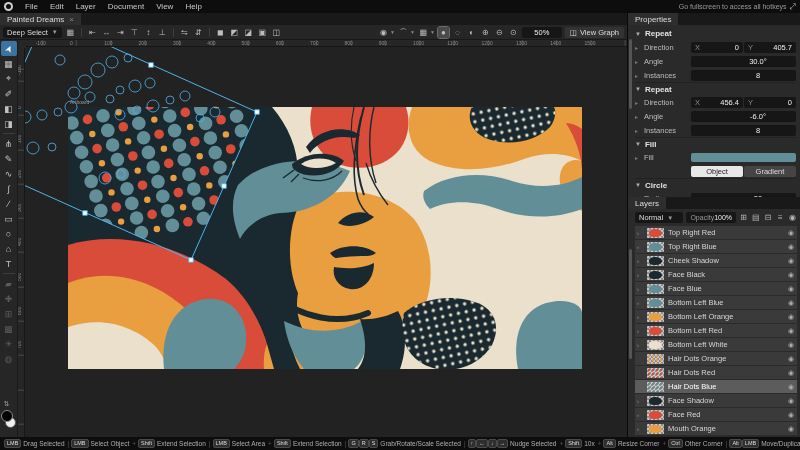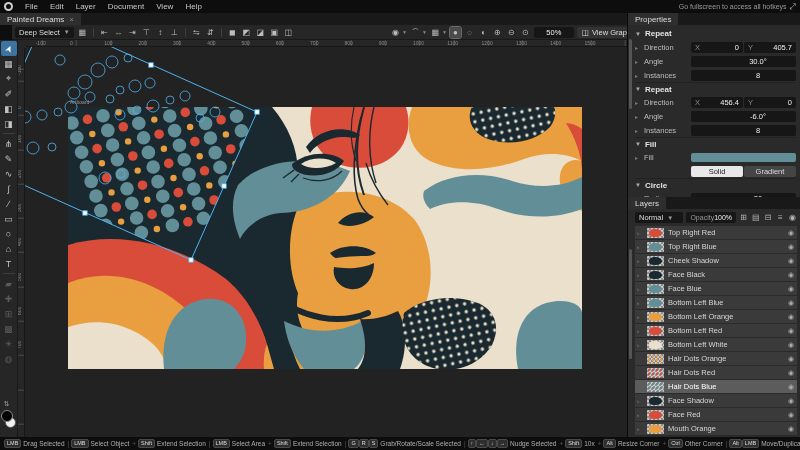--- a/index.html
+++ b/index.html
@@ -13,21 +13,21 @@
   #menubar .title{position:absolute;left:0;right:0;text-align:center;color:#b5b5b5;pointer-events:none;}
   #menubar .hint{margin-left:auto;color:#9a9a9a;font-size:7px;padding-right:4px;display:flex;align-items:center;gap:3px;}
   #menubar .fs-ic{font-size:8px;color:#bbb;}
   
   .tabstrip{position:absolute;background:#191919;display:flex;align-items:stretch;}
   #doc-tabs{left:0;top:13px;width:627px;height:12px;}
   #prop-tabs{left:627px;top:13px;width:173px;height:12px;border-left:1px solid #0a0a0a;text-align:right;}
   .tab{background:#2e2e2e;font-size:8px;display:flex;align-items:center;gap:5px;padding:0 7px;color:#ddd;}
   .tab .close{color:#888;font-size:8px;}
   
-  #opts{position:absolute;left:12px;top:25px;width:627px;height:15px;background:#262626;display:flex;align-items:center;font-size:8px;gap:3px;padding:0 3px;border-bottom:1px solid #191919;}
+  #opts{position:absolute;left:0;top:25px;width:627px;height:15px;background:#262626;display:flex;align-items:center;font-size:8px;gap:3px;padding:0 3px;border-bottom:1px solid #191919;}
   .dropdown{background:#161616;border-radius:2px;height:11px;display:flex;align-items:center;gap:4px;padding:0 4px;font-size:7.5px;color:#ddd;}
   .dropdown .chev{font-size:6px;color:#999;}
   .icbtn{width:11px;height:11px;display:flex;align-items:center;justify-content:center;font-size:8px;color:#bdbdbd;border-radius:2px;}
   .icbtn.sel{background:#4a4a4a;outline:1px solid #6a6a6a;}
   .vsep{width:1px;height:9px;background:#3d3d3d;margin:0 2px;}
   .icpair{display:flex;align-items:center;gap:1px;}
   .icpair .chev{font-size:5px;color:#888;}
   #opts .right{margin-left:auto;display:flex;align-items:center;gap:3px;}
   .zoombox{background:#161616;border-radius:2px;height:11px;min-width:40px;display:flex;align-items:center;justify-content:center;font-size:7.5px;color:#eee;}
   .ngbtn{background:#333;border-radius:2px;height:11px;display:flex;align-items:center;gap:3px;padding:0 5px;font-size:7.5px;color:#ddd;}
@@ -574,21 +574,21 @@
     </div>
     <div class="prow">
       <span class="pexp">▸</span>
       <span class="plabel">Fill</span>
       <div class="swatchbar" style="background: rgb(98, 142, 152);"></div>
     </div>
     <div class="prow">
       <span class="pexp"></span>
       <span class="plabel"></span>
       <div class="segbtns">
-        <div class="segbtn on">Solid</div>
+        <div class="segbtn on">Object</div>
         <div class="segbtn off">Gradient</div>
       </div>
     </div>
 
     <div class="phead">
       <span class="chev">▼</span>
       <span>Circle</span>
     </div>
     <div class="prow">
       <span class="pexp">▸</span>

